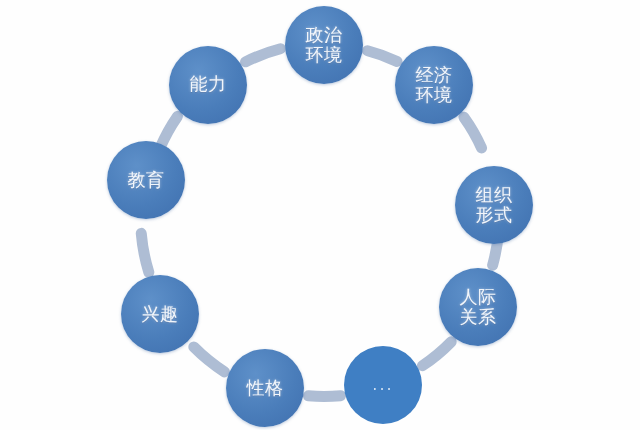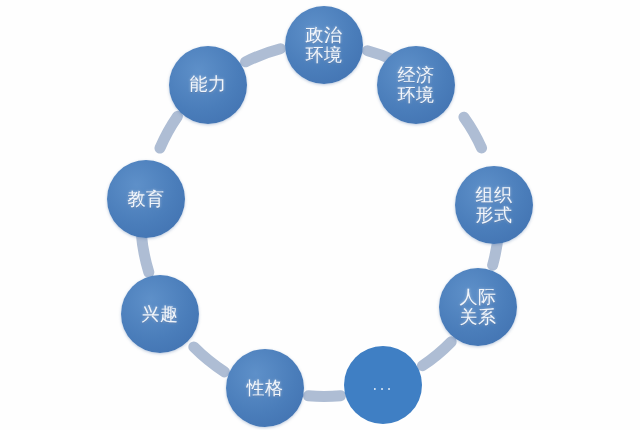--- a/index.html
+++ b/index.html
@@ -86,42 +86,42 @@
         <path d="M 148.83 272.28 A 183.39 183.39 0 0 1 141.26 233.37" stroke="#aebdd4" stroke-width="11" fill="none"></path>
         <path d="M 159.94 148.10 A 178.33 178.33 0 0 1 177.51 116.30" stroke="#aebdd4" stroke-width="11" fill="none"></path>
       </g>
   </svg>
 
   <div id="nodes-layer">
       <div class="node node-outer" style="left: 285px; top: 6px;">
         <span class="node-label label-outer">政治
 环境</span>
       </div>
-      <div class="node node-outer" style="left: 377px; top: 46px;">
+      <div class="node node-outer" style="left: 395px; top: 46px;">
         <span class="node-label label-outer">经济
 环境</span>
       </div>
       <div class="node node-outer" style="left: 455px; top: 166px;">
         <span class="node-label label-outer">组织
 形式</span>
       </div>
       <div class="node node-outer" style="left: 439px; top: 268px;">
         <span class="node-label label-outer">人际
 关系</span>
       </div>
       <div class="node node-outer node-plain" style="left: 344px; top: 346px;">
         <span class="node-label label-ellipsis">...</span>
       </div>
       <div class="node node-outer" style="left: 226px; top: 349px;">
         <span class="node-label label-outer">性格</span>
       </div>
       <div class="node node-outer" style="left: 121px; top: 275px;">
         <span class="node-label label-outer">兴趣</span>
       </div>
-      <div class="node node-outer" style="left: 107px; top: 160px;">
+      <div class="node node-outer" style="left: 107px; top: 141px;">
         <span class="node-label label-outer">教育</span>
       </div>
       <div class="node node-outer" style="left: 169px; top: 46px; font-family: Liberation Mono, monospace;">
         <span class="node-label label-outer">能力</span>
       </div>
     </div>
 
 
 </div>
 

